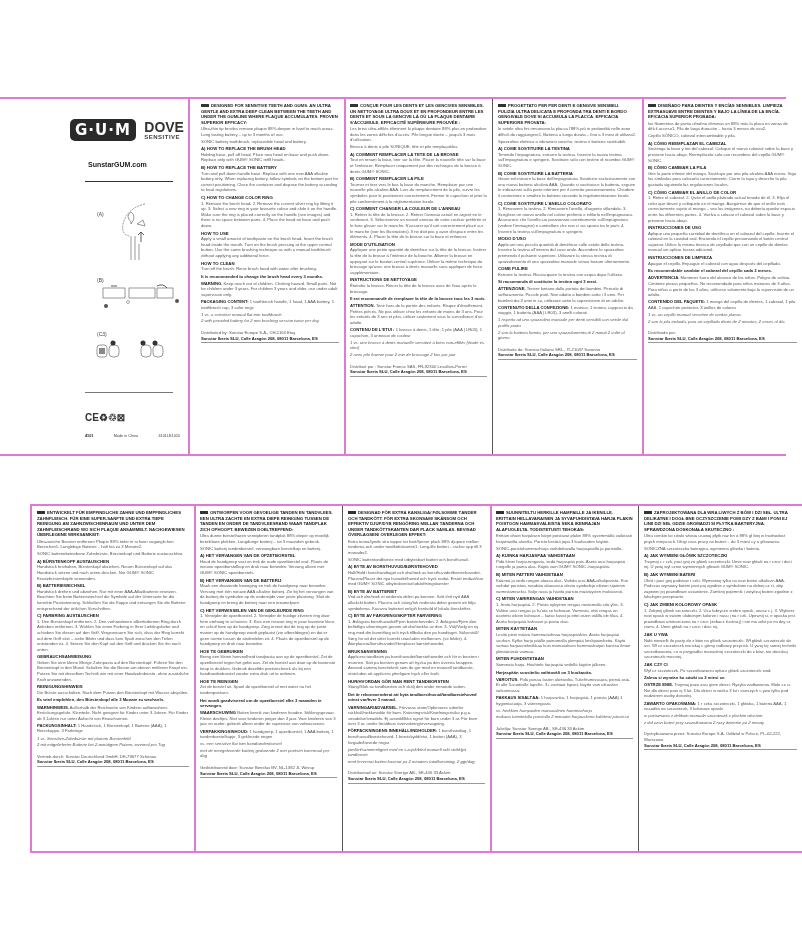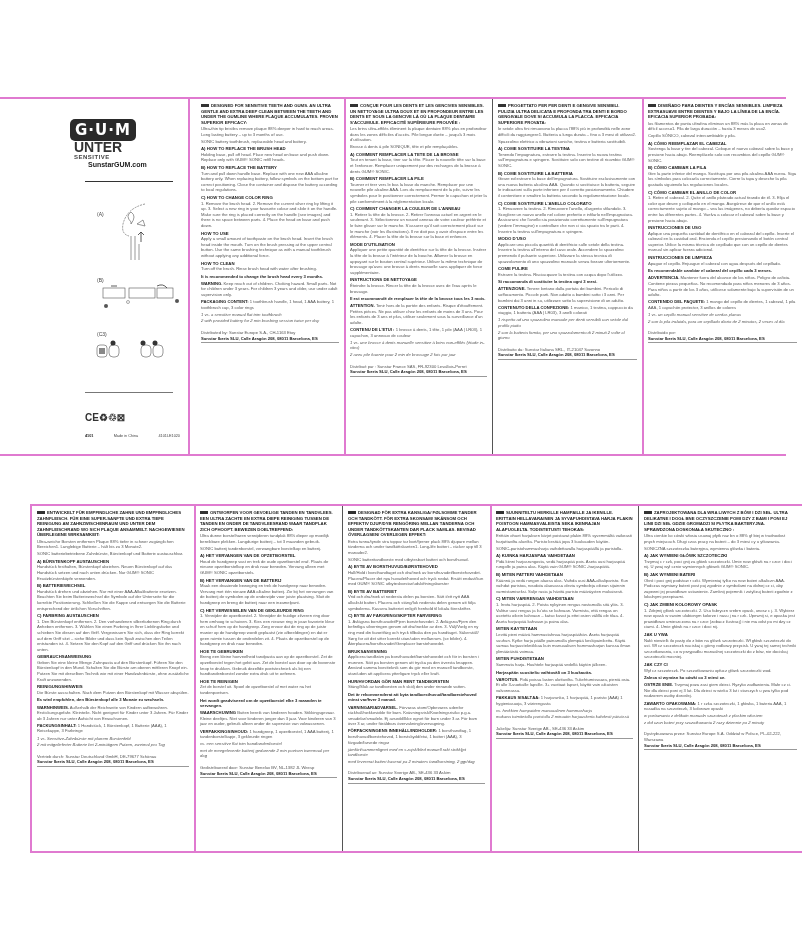--- a/index.html
+++ b/index.html
@@ -34,21 +34,21 @@
 </style>
 </head>
 <body>
 
 <div class="sheet top">
 
   <div style="position:absolute;left:0;top:0;width:190px;height:355px;">
     <div class="logo-wrap">
       <span class="gum">G·U·M</span>
       <span class="sonic">
-        <span class="s1">UNTER</span>
+        <span class="s1">DOVE</span>
         <span class="s2">SENSITIVE</span>
       </span>
     </div>
     <div class="url">SunstarGUM.com</div>
     <div class="rule" style="top:82px;"></div>
 
     <span class="figlabel" style="left:97px;top:112px;">(A)</span>
     <svg class="fig" style="left:115px;top:103px;" width="60" height="60">
       <path d="M30 2 Q12 6 8 22 Q6 32 14 34" fill="none" stroke="#555" stroke-width="0.6" stroke-dasharray="2,1"></path>
       <path d="M16 20 Q10 14 16 10 Q22 14 16 22 Z" fill="none" stroke="#555" stroke-width="0.6"></path>

